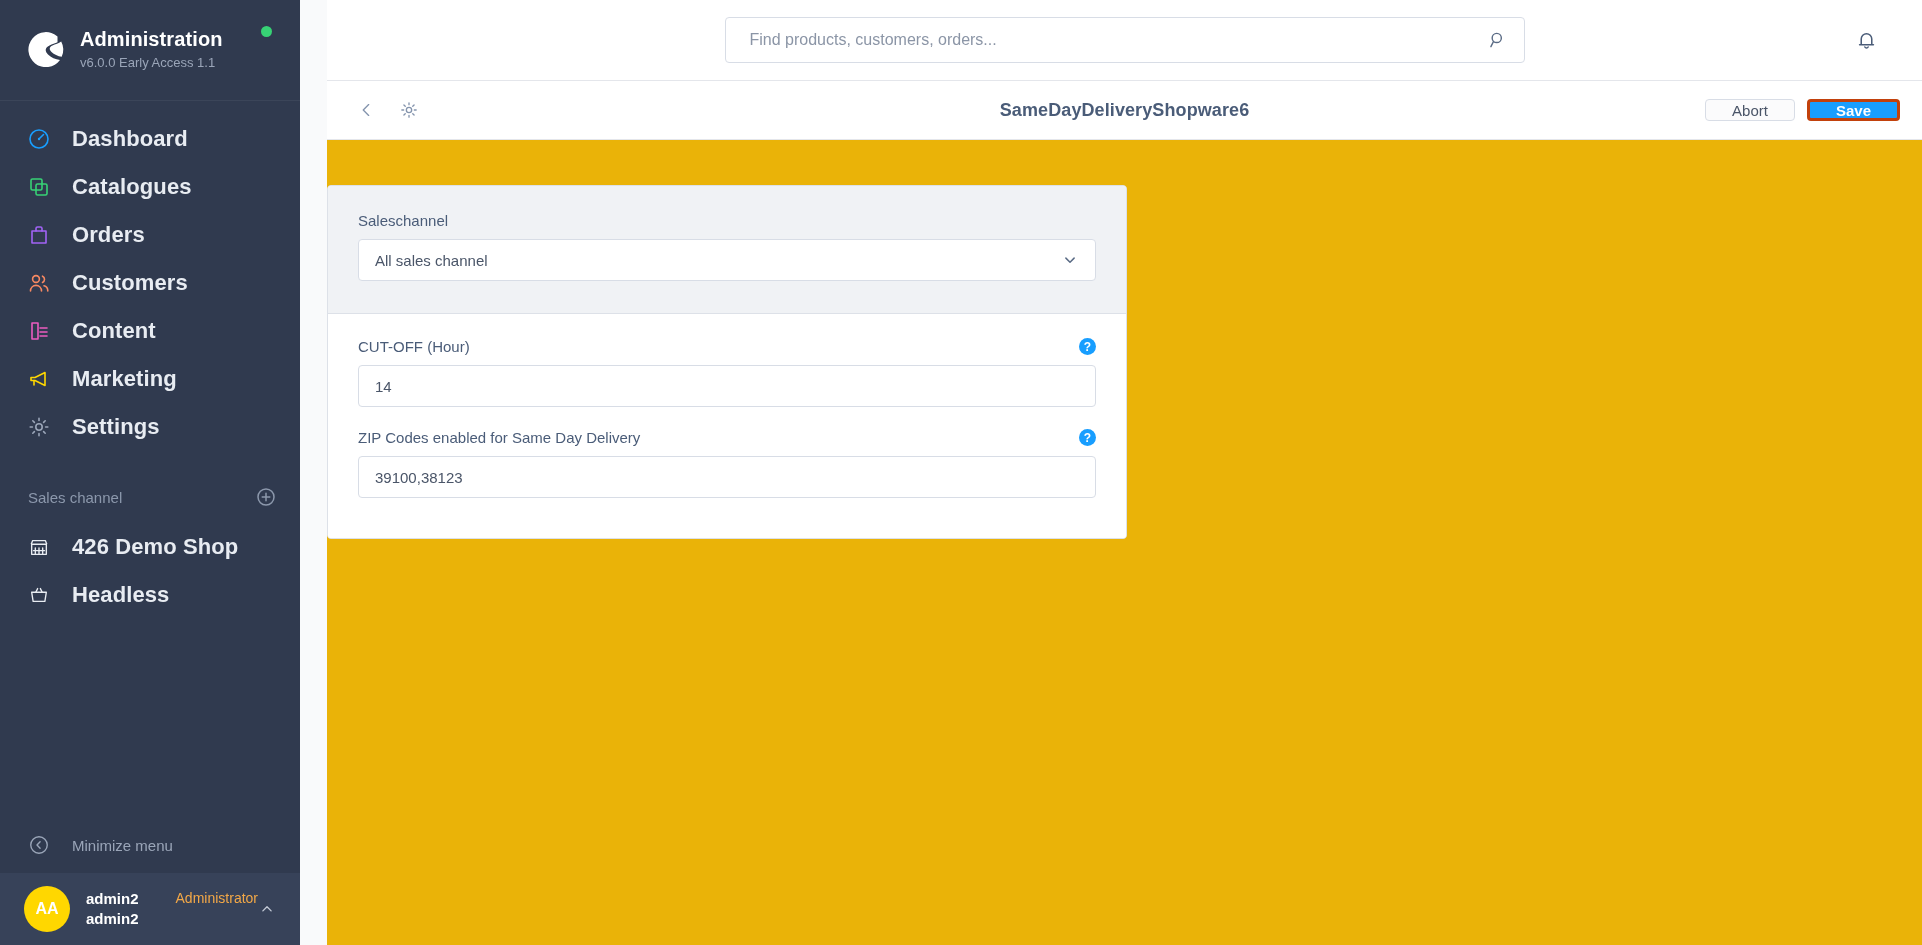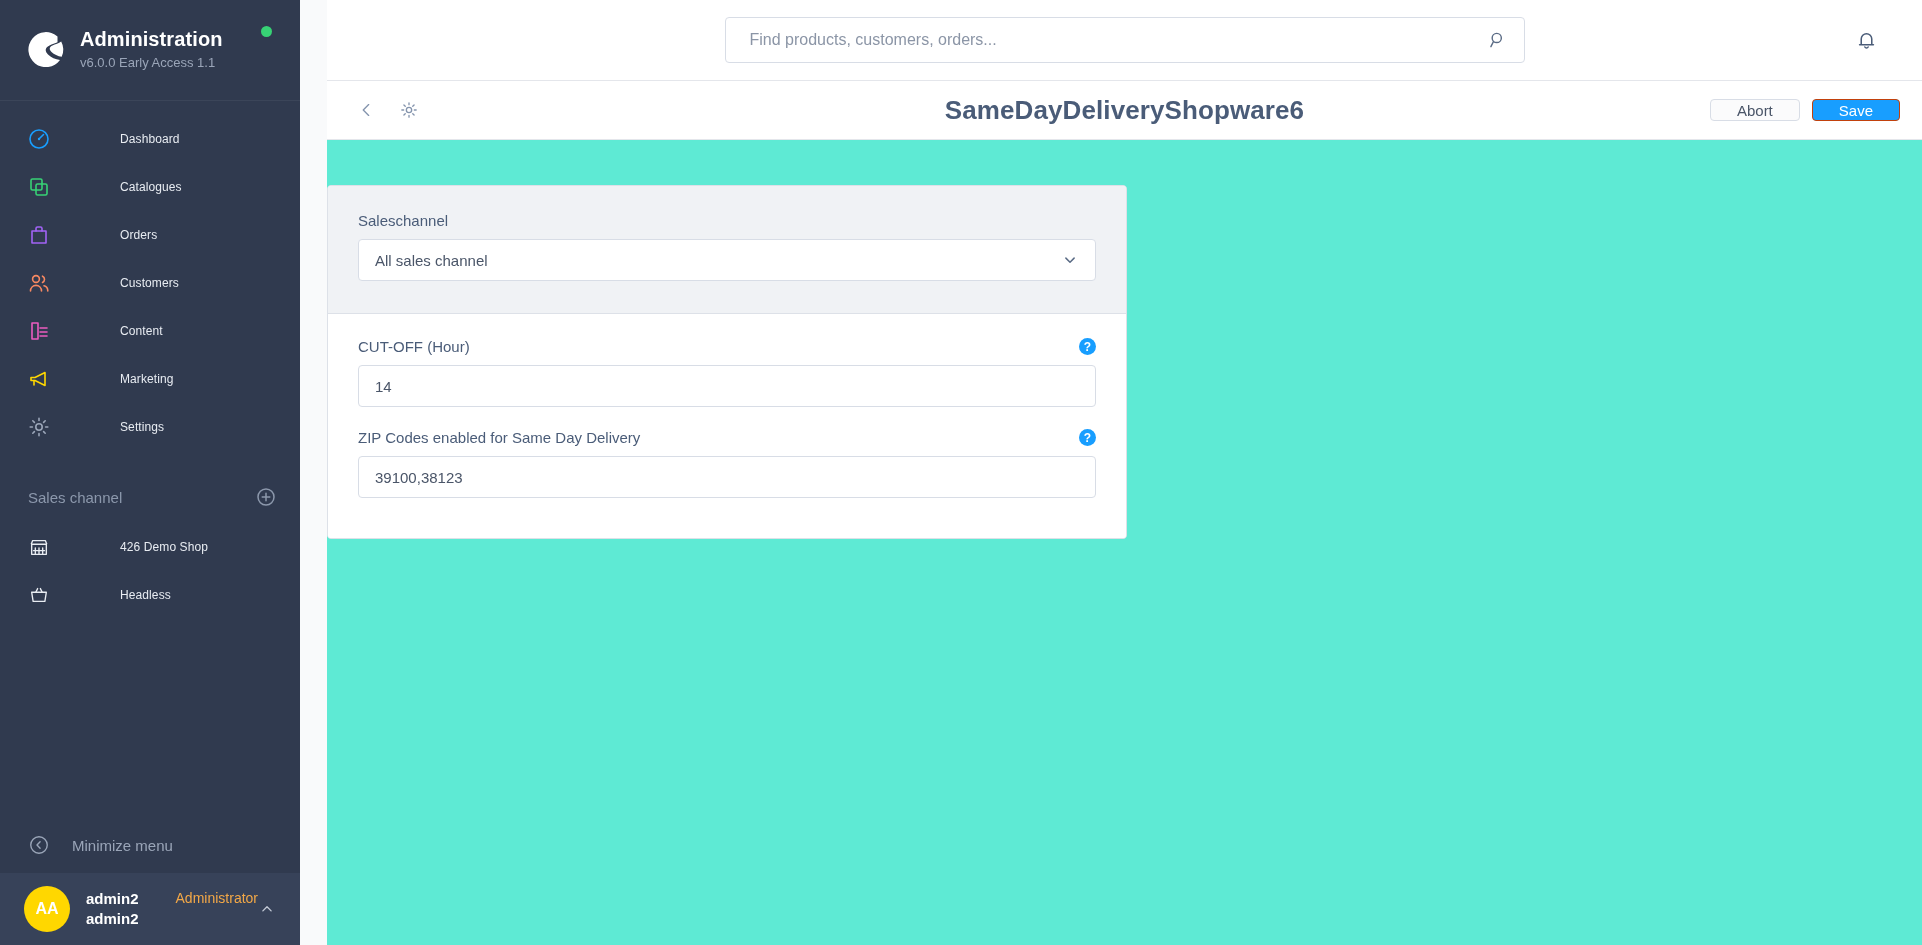--- a/index.html
+++ b/index.html
@@ -37,21 +37,21 @@
   }
   .sb-divider { height: 1px; background: #3b4559; margin: 0; }
 
   .sb-nav { padding-top: 14px; }
   .sb-item {
     display: flex; align-items: center;
     height: 48px; padding: 0 24px;
     cursor: pointer;
   }
   .sb-ico { width: 30px; flex: 0 0 30px; display: flex; align-items: center; justify-content: center; margin-right: 18px; }
-  .sb-label { color: #e8ecf2; font-size: 12px; font-weight: normal; letter-spacing: .1px; margin-left: 48px; }
+  .sb-label { color: #e8ecf2; font-size: 22px; font-weight: bold; letter-spacing: .1px; }
 
   .sb-section {
     display: flex; align-items: center; justify-content: space-between;
     padding: 0 24px 0 28px;
     height: 40px;
     margin-top: 26px;
   }
   .sb-section-label { color: #8c98ac; font-size: 15px; }
   .sb-plus { cursor: pointer; display: flex; align-items: center; }
 
@@ -79,21 +79,21 @@
     display: flex; align-items: center; justify-content: center;
     color: #ffffff; font-size: 16px; font-weight: bold;
     flex: 0 0 46px; margin-right: 16px;
   }
   .user-meta { display: flex; flex-direction: row; flex: 1 1 auto; justify-content: space-between; }
   .user-name { color: #ffffff; font-size: 15px; font-weight: bold; line-height: 1.35; }
   .user-role { color: #f3a847; font-size: 14px; line-height: 1.35; }
   .user-caret { display: flex; align-items: center; }
 
   
-  .main { flex: 1 1 auto; display: flex; flex-direction: column; background: #5eead4; min-width: 0; }
+  .main { flex: 1 1 auto; display: flex; flex-direction: column; background: #eab308; min-width: 0; }
 
   .topbar {
     height: 81px; background: #ffffff;
     display: flex; align-items: center;
     border-bottom: 1px solid #e4e6eb;
     position: relative;
     flex: 0 0 81px;
   }
   .search-wrap {
     position: absolute; left: 50%; transform: translateX(-50%);
@@ -118,31 +118,31 @@
     border-bottom: 1px solid #e4e6eb;
     display: flex; align-items: center;
     padding: 0 22px 0 26px;
     position: relative;
     flex: 0 0 59px;
   }
   .ph-back { cursor: pointer; display: flex; align-items: center; padding: 4px; }
   .ph-gear { cursor: pointer; display: flex; align-items: center; padding: 4px; margin-left: 14px; }
   .ph-title {
     position: absolute; left: 50%; transform: translateX(-50%);
-    font-size: 26px; font-weight: bold; color: #4a5c78; letter-spacing: .1px;
+    font-size: 18px; font-weight: bold; color: #4a5c78; letter-spacing: .1px;
     white-space: nowrap;
   }
   .ph-actions { margin-left: auto; display: flex; align-items: center; gap: 12px; }
   .btn {
     height: 22px; padding: 0 26px; border-radius: 4px;
     font-size: 15px; font-family: "Liberation Sans", sans-serif;
     cursor: pointer; display: flex; align-items: center; justify-content: center;
   }
   .btn-abort { background: #fbfbfc; border: 1px solid #d8dde6; color: #4a5568; }
-  .btn-save { background: #189eff; border: 1px solid #c2410c; color: #ffffff; font-weight: normal; }
+  .btn-save { background: #189eff; border: 3px solid #c2410c; color: #ffffff; font-weight: bold; }
 
   .content { flex: 1 1 auto; overflow: hidden; position: relative; }
 
   .config-row {
     display: flex;
     padding: 45px 0 0 0;
   }
   .config-label {
     width: 660px; flex: 0 0 660px;
     text-align: right; padding-right: 40px;

